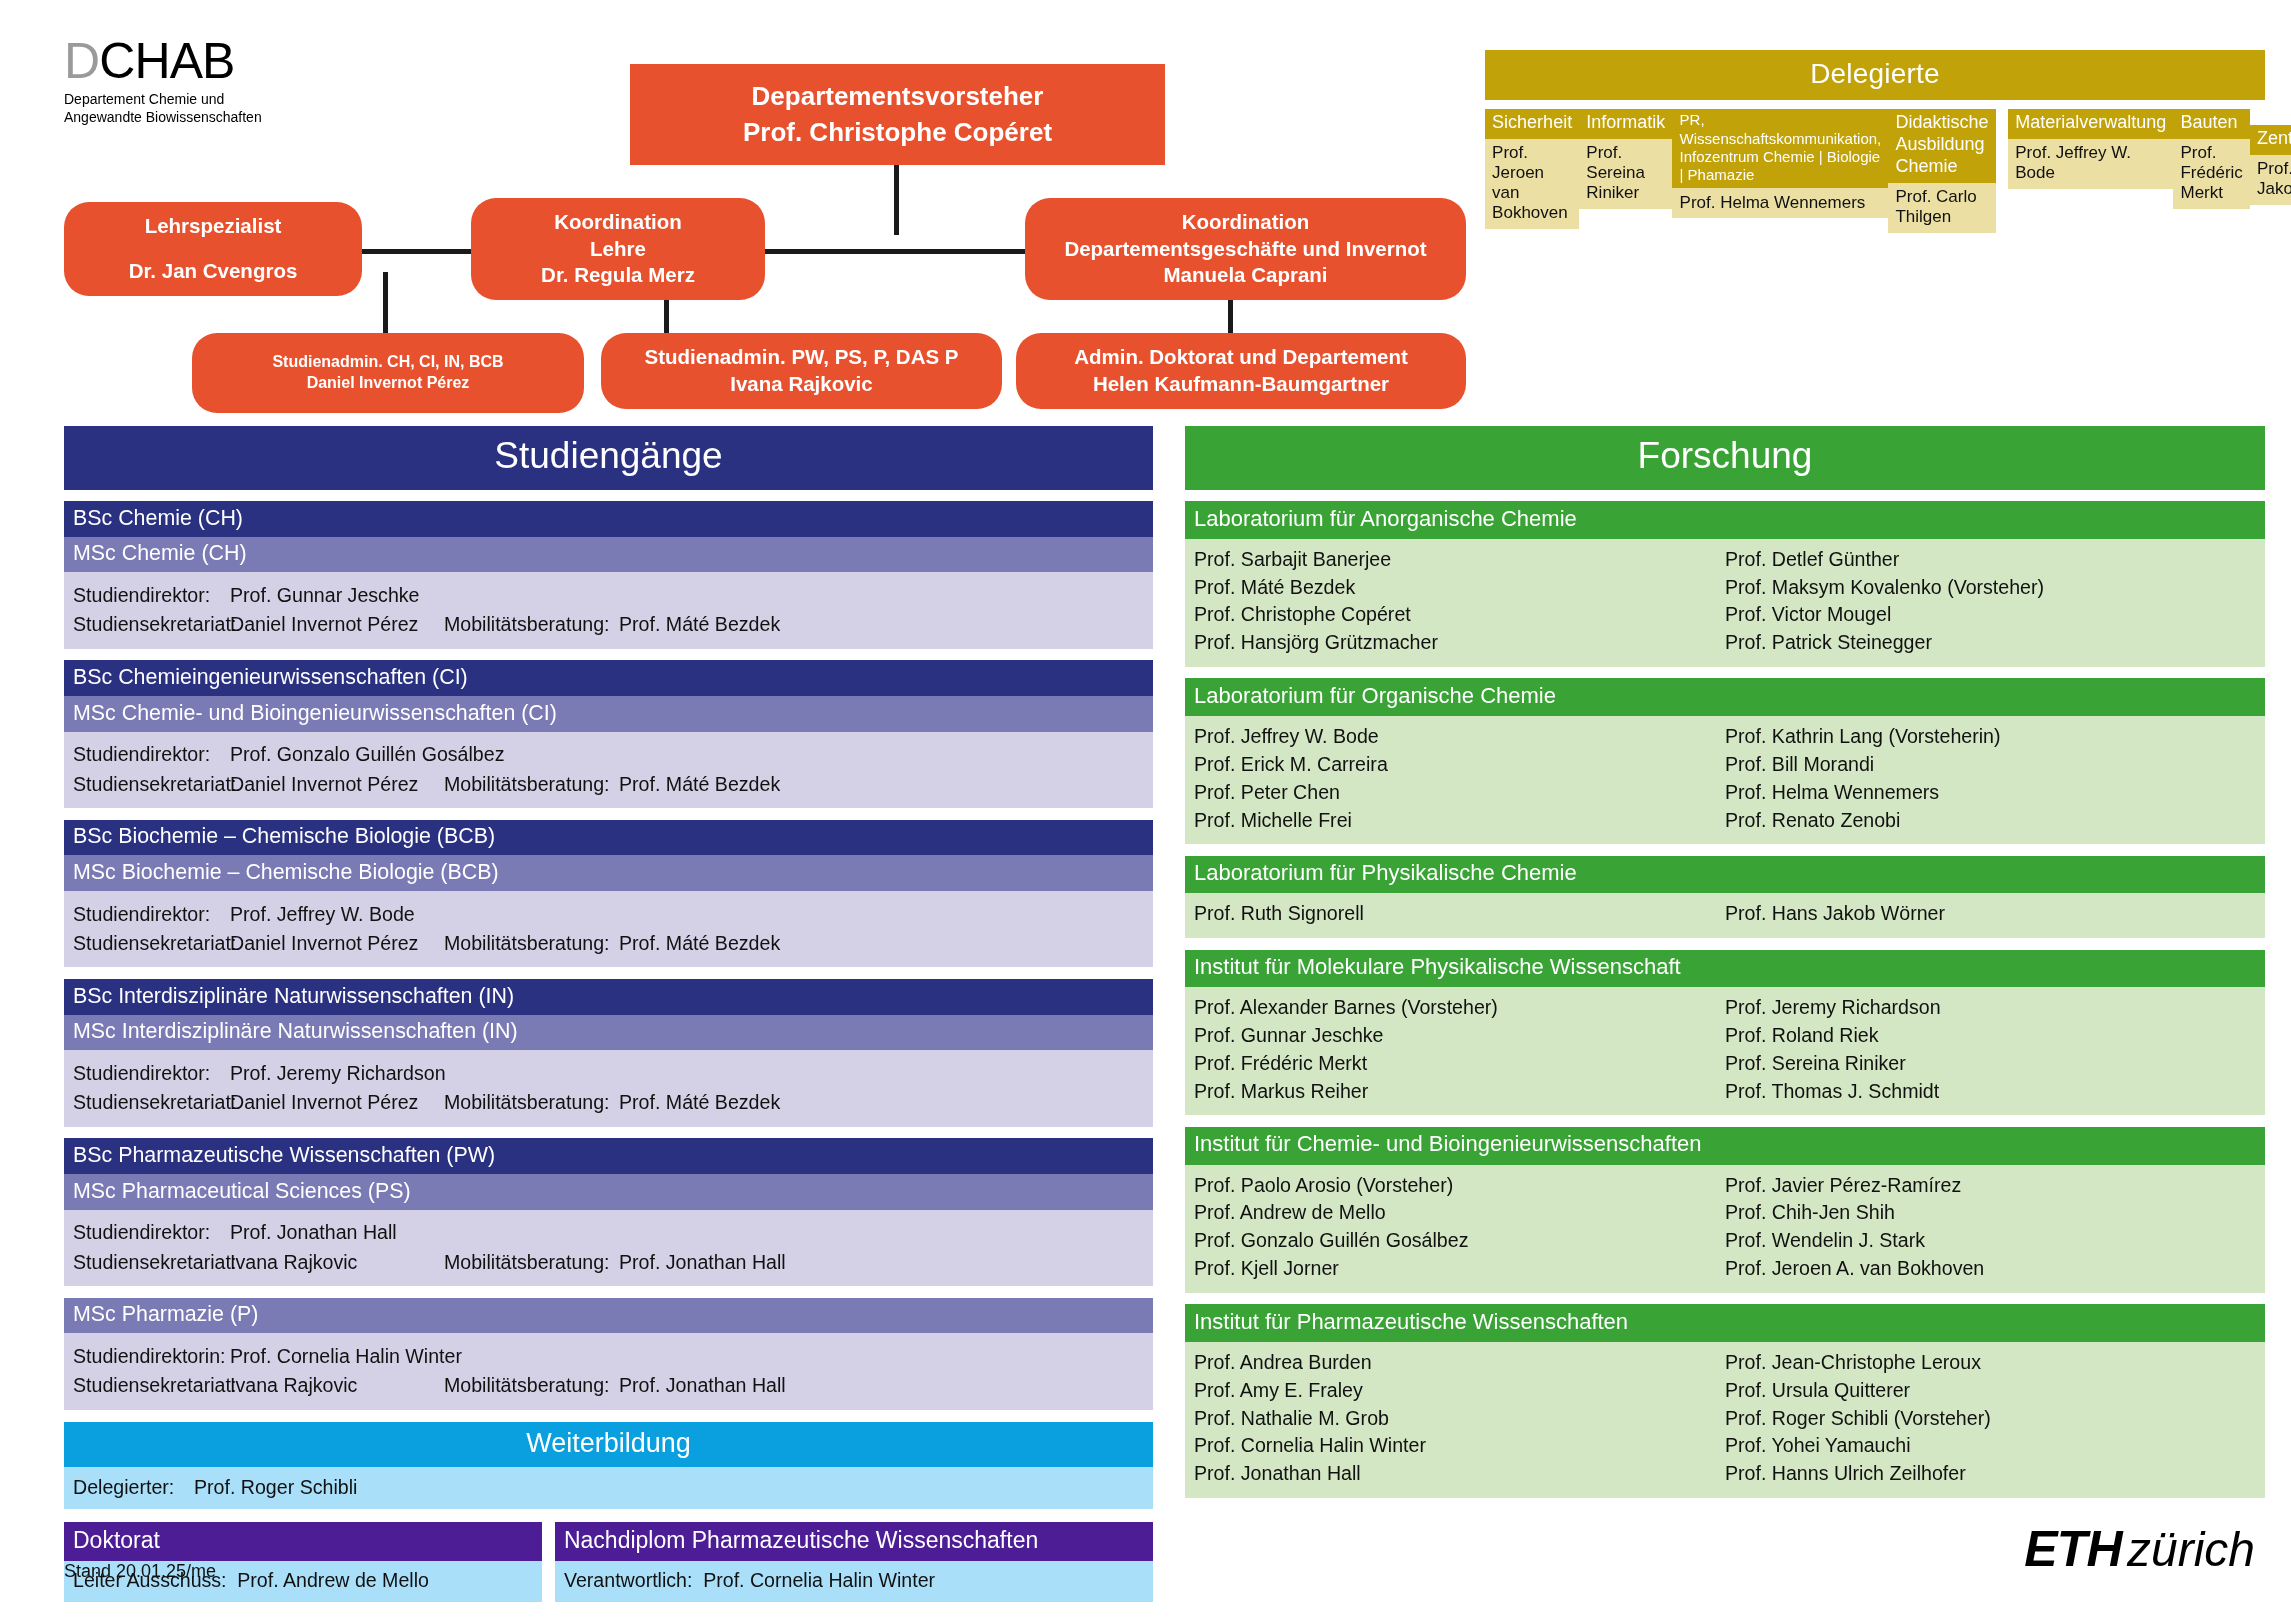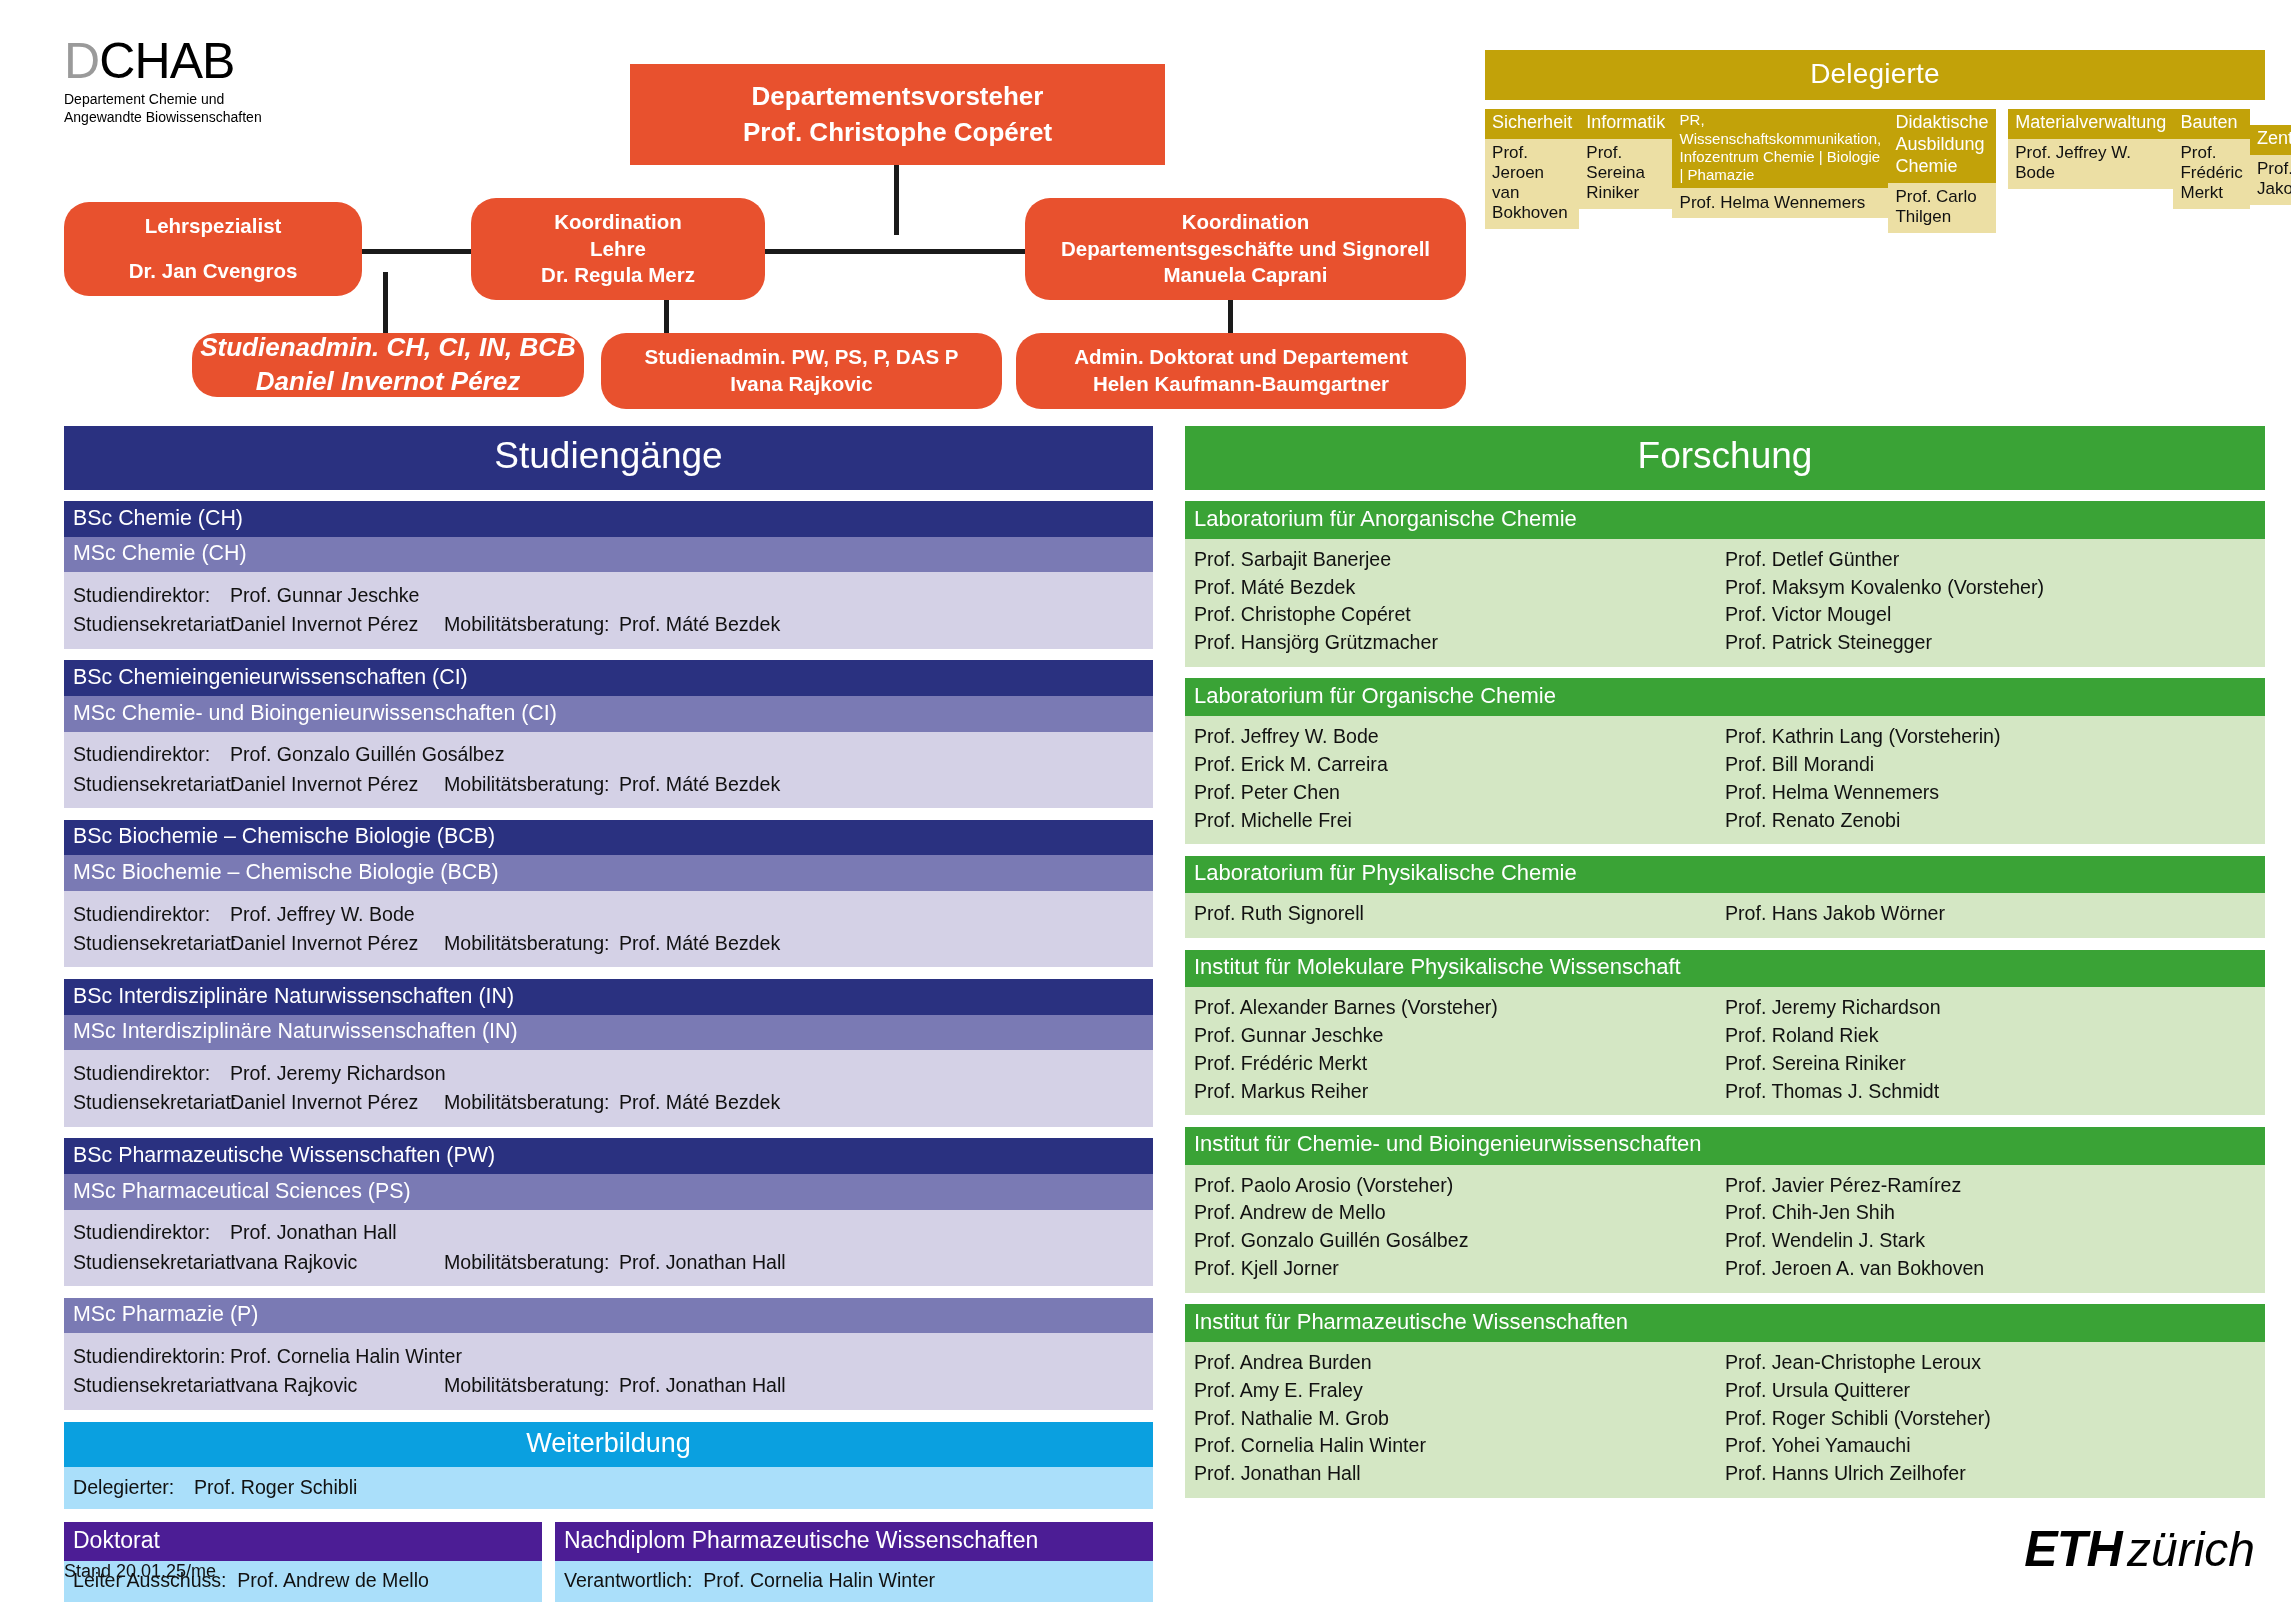--- a/index.html
+++ b/index.html
@@ -179,25 +179,25 @@
   </div>
 
   <div class="node pill" style="left:471px; top:190px; width:294px; height:102px; font-size:20.5px;">
     <span class="ln">Koordination</span>
     <span class="ln">Lehre</span>
     <span class="ln">Dr. Regula Merz</span>
   </div>
 
   <div class="node pill" style="left:1025px; top:190px; width:441px; height:102px; font-size:20.5px;">
     <span class="ln">Koordination</span>
-    <span class="ln">Departementsgeschäfte und Signorell</span>
+    <span class="ln">Departementsgeschäfte und Invernot</span>
     <span class="ln">Manuela Caprani</span>
   </div>
 
-  <div class="node pill" style="left:192px; top:325px; width:392px; height:64px; font-size:26px;font-style:italic;">
+  <div class="node pill" style="left:192px; top:325px; width:392px; height:80px; font-size:16px;">
     <span class="ln">Studienadmin. CH, CI, IN, BCB</span>
     <span class="ln">Daniel Invernot Pérez</span>
   </div>
   <div class="node pill" style="left:601px; top:325px; width:401px; height:76px; font-size:20.5px;">
     <span class="ln">Studienadmin. PW, PS, P, DAS P</span>
     <span class="ln">Ivana Rajkovic</span>
   </div>
   <div class="node pill" style="left:1016px; top:325px; width:450px; height:76px; font-size:20.5px;">
     <span class="ln">Admin. Doktorat und Departement</span>
     <span class="ln">Helen Kaufmann-Baumgartner</span>

